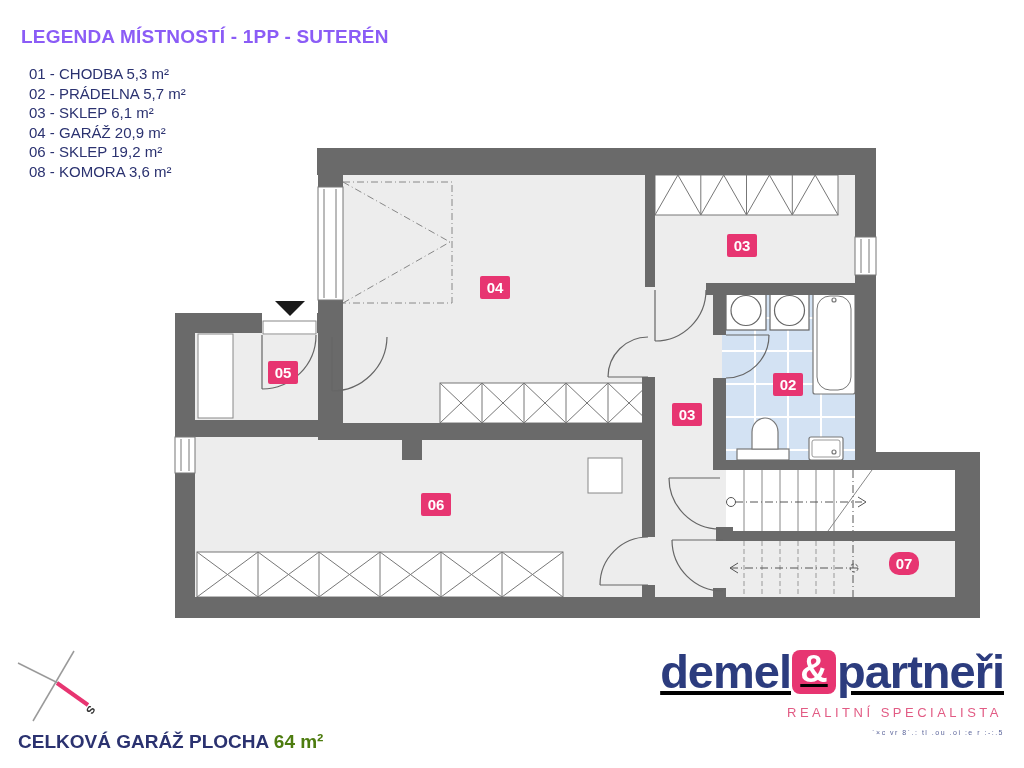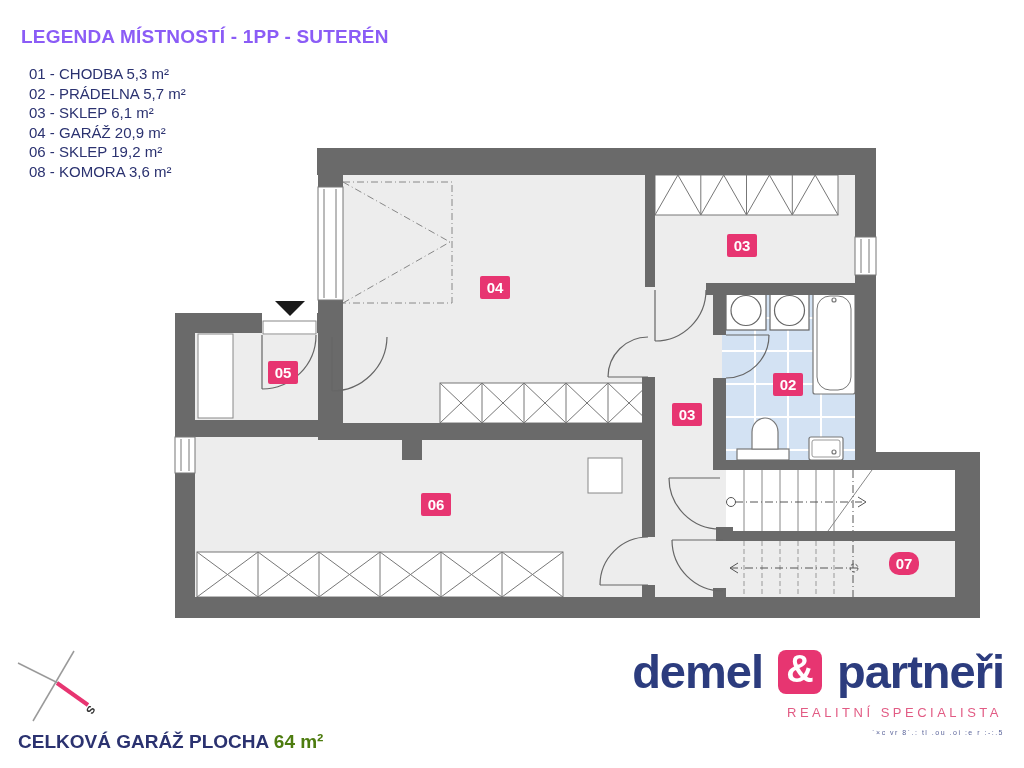--- a/index.html
+++ b/index.html
@@ -17,21 +17,21 @@
   .badge{
     position:absolute;width:30px;height:23px;background:#e73571;color:#fff;
     font-size:15px;font-weight:bold;display:flex;align-items:center;justify-content:center;
     border-radius:2px;
   }
   
   .total{position:absolute;left:18px;top:731px;font-size:19px;font-weight:bold;color:#2b3270;}
   .total .val{color:#4d7c0f;}
   
   .logo{position:absolute;right:20px;top:644px;text-align:right;}
-  .logo-main{display:flex;align-items:center;justify-content:flex-end;gap:15px;}
+  .logo-main{display:flex;align-items:center;justify-content:flex-end;gap:1px;text-decoration:underline;}
   .logo-word{font-size:47px;font-weight:bold;color:#2c3c7e;letter-spacing:-1px;}
   .logo-amp{
     width:44px;height:44px;background:#e73571;color:#fff;border-radius:8px;
     font-size:38px;font-weight:bold;display:flex;align-items:center;justify-content:center;
     padding-bottom:4px;box-sizing:border-box;
   }
   .logo-sub{margin-top:6px;font-size:13px;letter-spacing:3.5px;color:#e25b84;padding-right:2px;}
   .logo-fine{margin-top:9px;font-size:7px;letter-spacing:1.5px;color:#3c4787;opacity:.85;filter:blur(.35px);}
 </style>
 </head>

